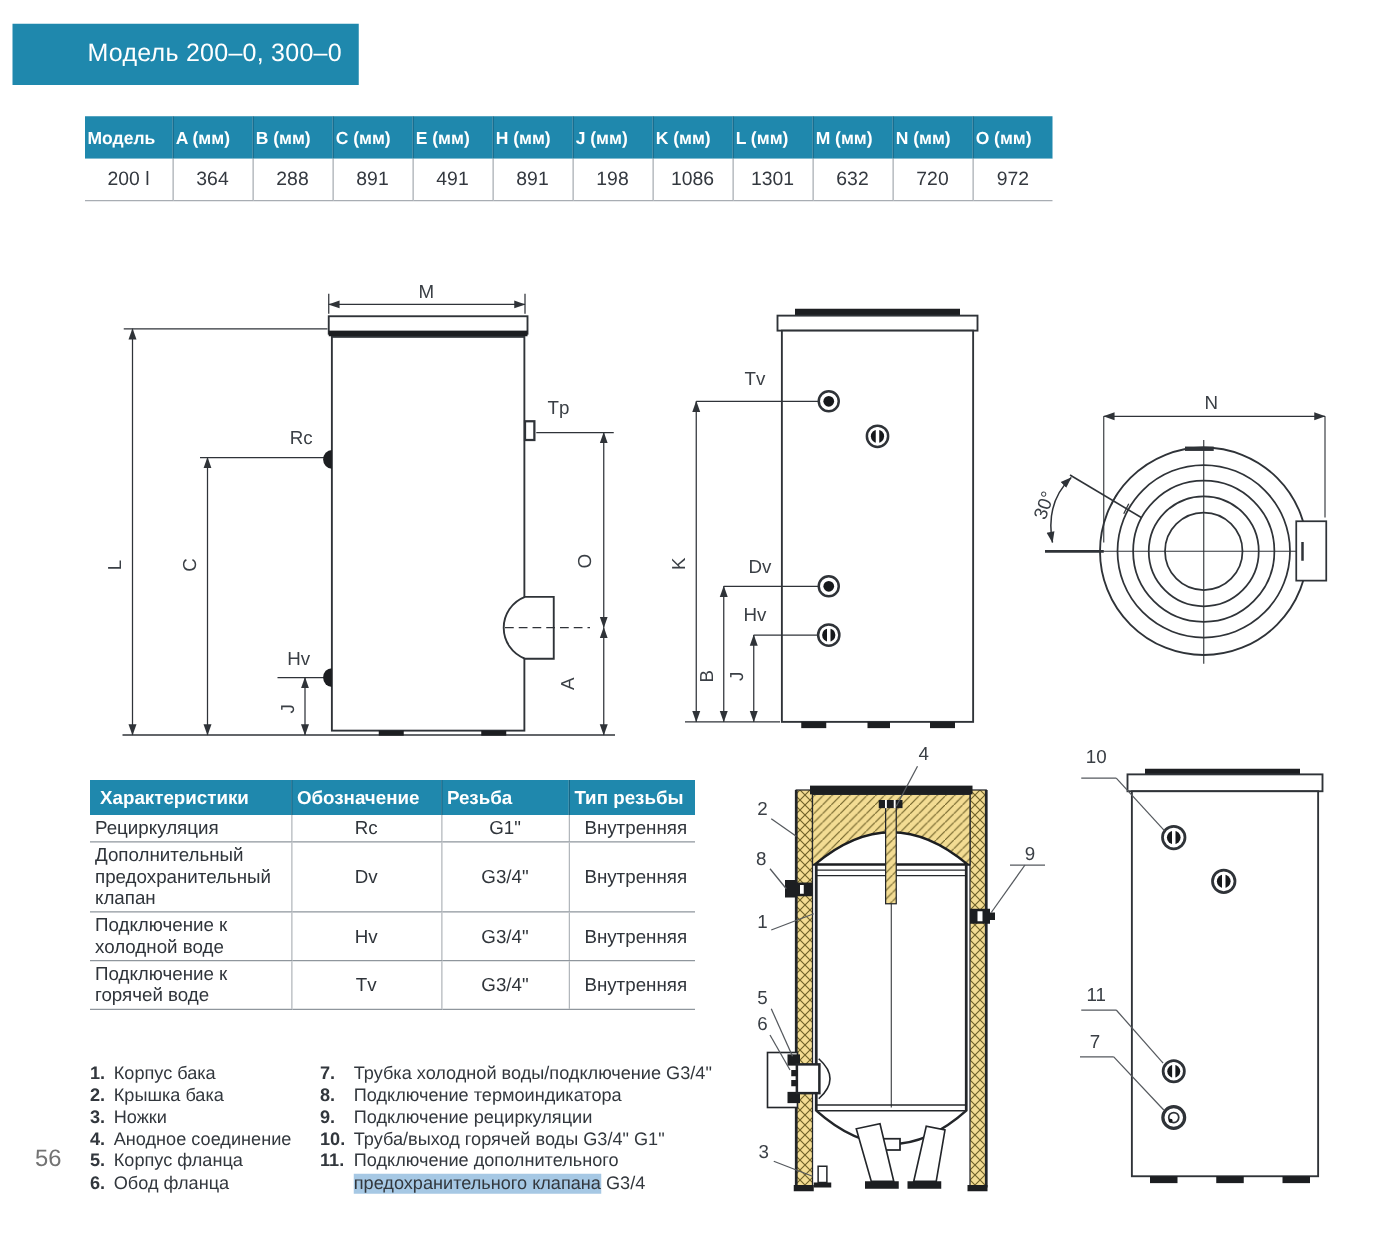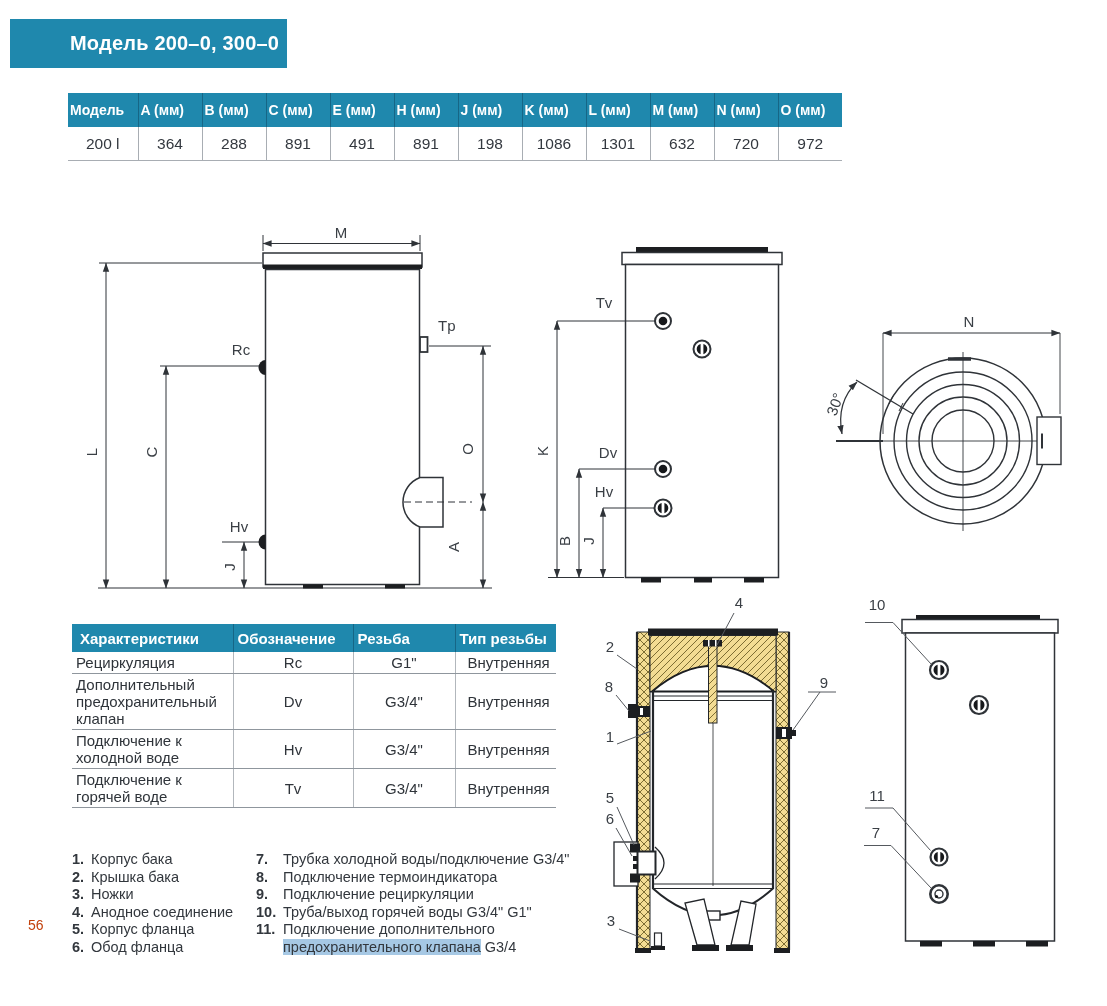--- a/index.html
+++ b/index.html
@@ -1,21 +1,21 @@
 <!DOCTYPE html>
 <html><head>
 <meta charset="utf-8">
 <style>
   html,body{margin:0;padding:0;background:#fff;}
   .page{position:relative;width:1107px;height:1006px;background:#ffffff;
         font-family:"Liberation Sans",sans-serif;overflow:hidden;}
 
   
   .title-bar{position:absolute;left:10px;top:19px;width:277px;height:49px;
-             background:#1f88ad;color:#fff;font-size:20px;font-weight:bold;
+             background:#1f88ad;color:#fff;font-size:20px;font-weight:normal;
              line-height:49px;padding-left:60px;box-sizing:border-box;letter-spacing:.2px;}
 
   
   table.dims{position:absolute;left:68px;top:93px;border-collapse:collapse;table-layout:fixed;}
   table.dims th{background:#1f88ad;color:#fff;font-size:14px;font-weight:bold;height:34px;
                 border-left:1px solid rgba(8,48,70,.38);text-align:left;padding:0 2px;}
   table.dims th:first-child{border-left:none;}
   table.dims td{height:31px;text-align:center;font-size:15.5px;color:#33383f;
                 border-left:1px solid #a8adb3;border-bottom:1px solid #a8adb3;background:#fff;}
   table.dims td:first-child{border-left:none;}
@@ -33,21 +33,21 @@
 
   
   .legend{position:absolute;top:851px;font-size:14.5px;line-height:17.5px;color:#32373d;}
   .legend-left{left:72px;width:180px;}
   .legend-right{left:256px;width:335px;}
   .leg-item{display:flex;}
   .leg-num{font-weight:bold;flex:0 0 19px;}
   .legend-right .leg-num{flex:0 0 27px;}
   .hl{background:#a6c8e4;}
 
-  .page-num{position:absolute;left:28px;top:917px;font-size:14px;color:#c2410c;}
+  .page-num{position:absolute;left:28px;top:917px;font-size:19px;color:#737373;}
 
   svg.drawings{position:absolute;left:0;top:196px;}
   svg.drawings text{font-family:"Liberation Sans",sans-serif;font-size:15px;fill:#3a3f45;}
 </style>
 </head>
 <body>
 
 <div class="page">
 
   <div class="title-bar">

